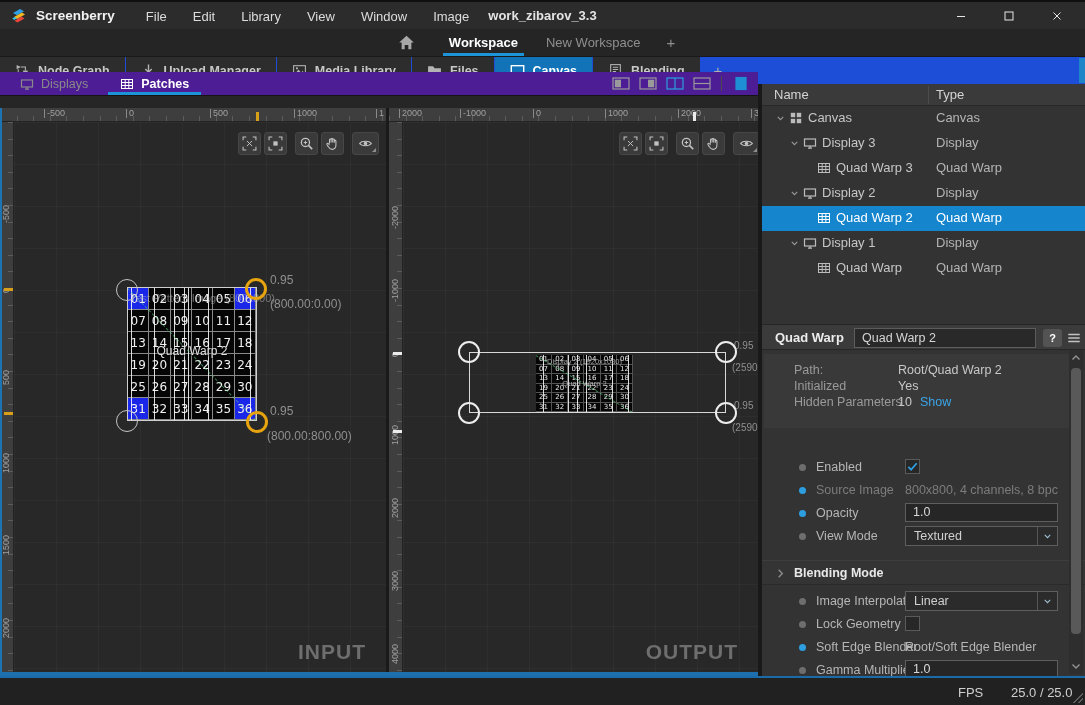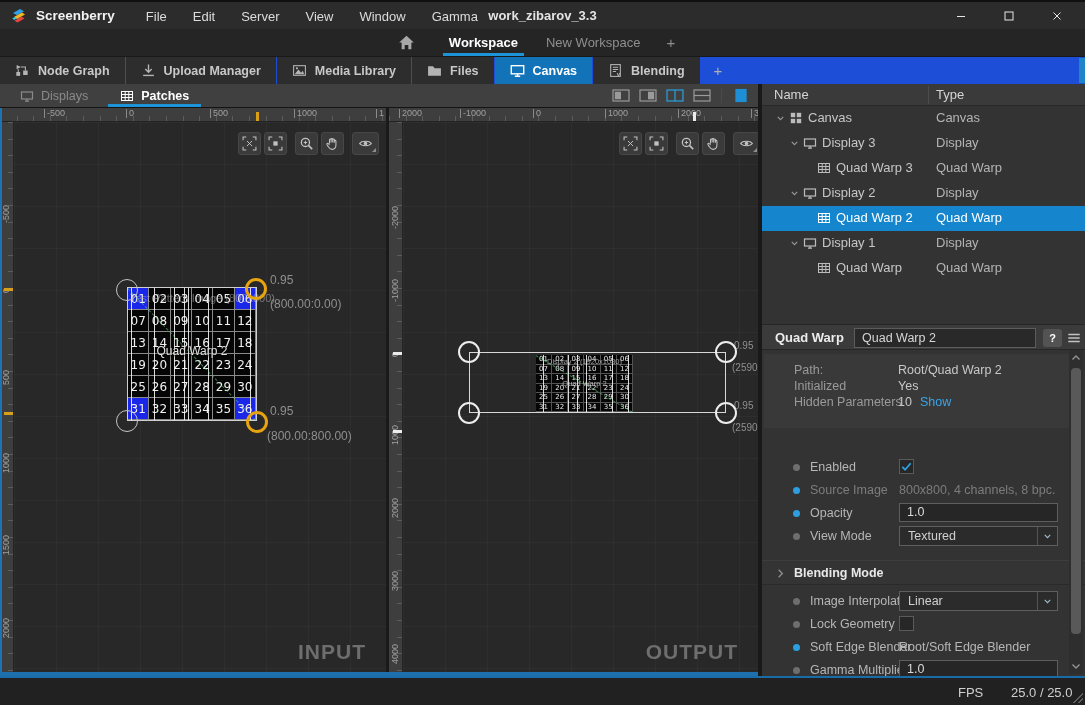--- a/index.html
+++ b/index.html
@@ -31,21 +31,21 @@
 .toolbar{position:absolute;left:0;top:57px;width:100%;height:27px;background:#1d4ed8;display:flex}
 .tb-tab{display:flex;align-items:center;gap:8px;padding:0 15px;background:#2d2d2d;margin-right:1px;
   font-size:12.5px;font-weight:bold;color:#c8c8c8}
 .tb-tab svg{width:15px;height:15px;color:#b4b4b4}
 .tb-tab.active{background:#1273b8;color:#fff}
 .tb-tab.active svg{color:#fff}
 .tb-add{display:flex;align-items:center;padding:0 13px;color:#b0b0b0;font-size:15px}
 .tb-accent{position:absolute;right:0;top:1px;width:6px;height:25px;background:#1e86c8}
 
 
-.subtoolbar{position:absolute;left:0;top:84px;width:758px;height:24px;background:#404040;
+.subtoolbar{position:absolute;left:0;top:72px;width:758px;height:24px;background:#4c1d95;
   border-bottom:1px solid #141414;display:flex;align-items:flex-start}
 .st-tab{display:flex;align-items:center;gap:7px;height:100%;padding:0 12px;margin-left:8px;
   font-size:12.5px;color:#8a8a8a;position:relative}
 .st-tab svg{width:14px;height:14px}
 .st-tab.active{color:#fff;font-weight:bold}
 .st-tab.active::after{content:"";position:absolute;left:0;right:0;bottom:0;height:3px;background:#1e94d8}
 .view-icons{position:absolute;right:8px;top:0;height:100%;display:flex;align-items:center;gap:9px}
 .view-icon{width:18px;height:15px;color:#9a9a9a;display:flex}
 .view-icon svg{width:100%;height:100%}
 .view-icon.active{color:#2aa0e0}
@@ -155,21 +155,21 @@
 
 .section-header{position:absolute;left:0;right:0;height:25px;background:#343434;
   border-top:1px solid #3e3e3e;border-bottom:1px solid #2a2a2a}
 #sec-input{top:344px}
 #sec-blend{top:476px}
 .sec-title{position:absolute;left:13px;top:5px;font-weight:bold;color:#e8e8e8;font-size:12.5px}
 #sec-blend .sec-title{left:32px}
 .sec-chev{position:absolute;left:12px;top:6px;width:13px;height:13px;color:#8e8e8e}
 .sec-chev svg{width:100%;height:100%}
 
-.params{position:absolute;left:4px;right:0}
+.params{position:absolute;left:10px;right:0}
 #params1{top:372px}
 #params2{top:506px}
 .param-row{position:relative;height:23px}
 .dot{position:absolute;left:27px;top:8px;width:7px;height:7px;border-radius:50%}
 .dot.gray{background:#6e6e6e}
 .dot.blue{background:#2d9fe0}
 .param-label{position:absolute;left:44px;top:4px;color:#b6b6b6;white-space:nowrap}
 .param-label.muted{color:#7c7c7c}
 .param-ctl{position:absolute;left:133px;top:1px;right:27px;height:20px}
 .checkbox{width:15px;height:15px;margin-top:2px;background:#272727;border:1px solid #5a5a5a}
@@ -206,21 +206,21 @@
   <div class="titlebar">
     <span class="logo">
       <svg viewBox="0 0 18 18">
           <path d="M3,6 L10,2 L14,4.2 L7,8.2 Z" fill="#2e9fe6"></path>
           <path d="M4,10 L12,5.5 L15,7.5 L7,12 Z" fill="#f2b822"></path>
           <path d="M4.5,13.8 L11.5,9.6 L14.5,11.4 L7.5,15.6 Z" fill="#e8453c"></path>
           <path d="M2.2,11.6 L4.8,10.1 L6.8,11.2 L4.2,12.9 Z" fill="#39c8e8"></path>
         </svg>
     </span>
     <span class="app-name">Screenberry</span>
-    <span id="menu-bar"><span class="menu-item">File</span><span class="menu-item">Edit</span><span class="menu-item">Server</span><span class="menu-item">View</span><span class="menu-item">Window</span><span class="menu-item">Gamma</span></span>
+    <span id="menu-bar"><span class="menu-item">File</span><span class="menu-item">Edit</span><span class="menu-item">Library</span><span class="menu-item">View</span><span class="menu-item">Window</span><span class="menu-item">Image</span></span>
     <span class="doc-title">work_zibarov_3.3</span>
     <span class="win-controls" id="win-controls">
         <span class="win-btn">
           <svg viewBox="0 0 12 12">
             <path d="M2,6.5 H10" stroke="currentColor"></path>
           </svg>
         </span>
         <span class="win-btn">
           <svg viewBox="0 0 12 12">
             <rect x="2" y="2" width="8" height="8" fill="none" stroke="currentColor"></rect>

